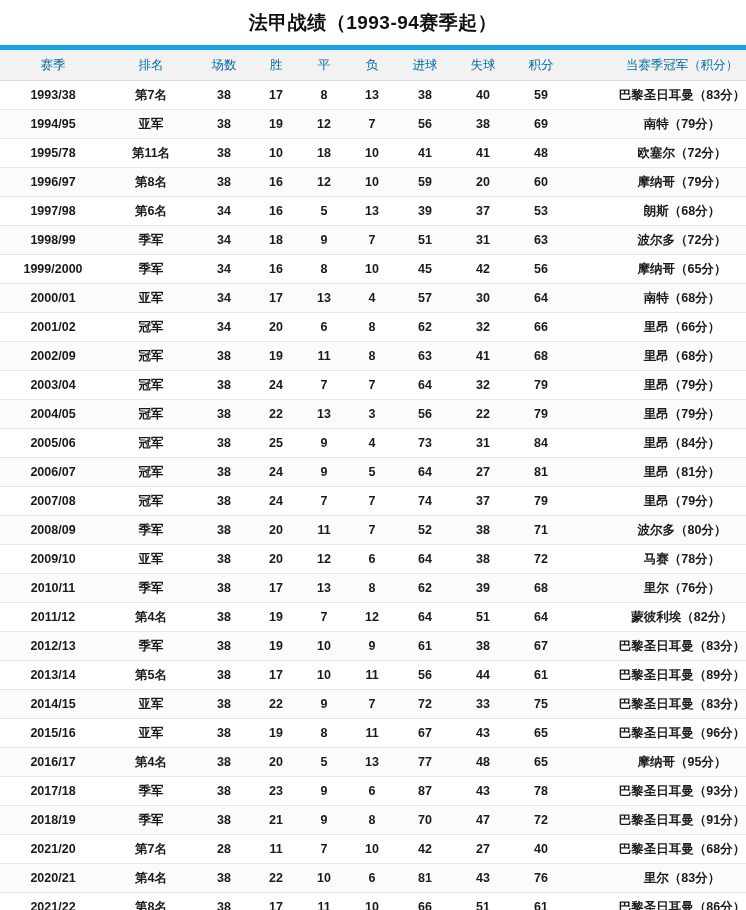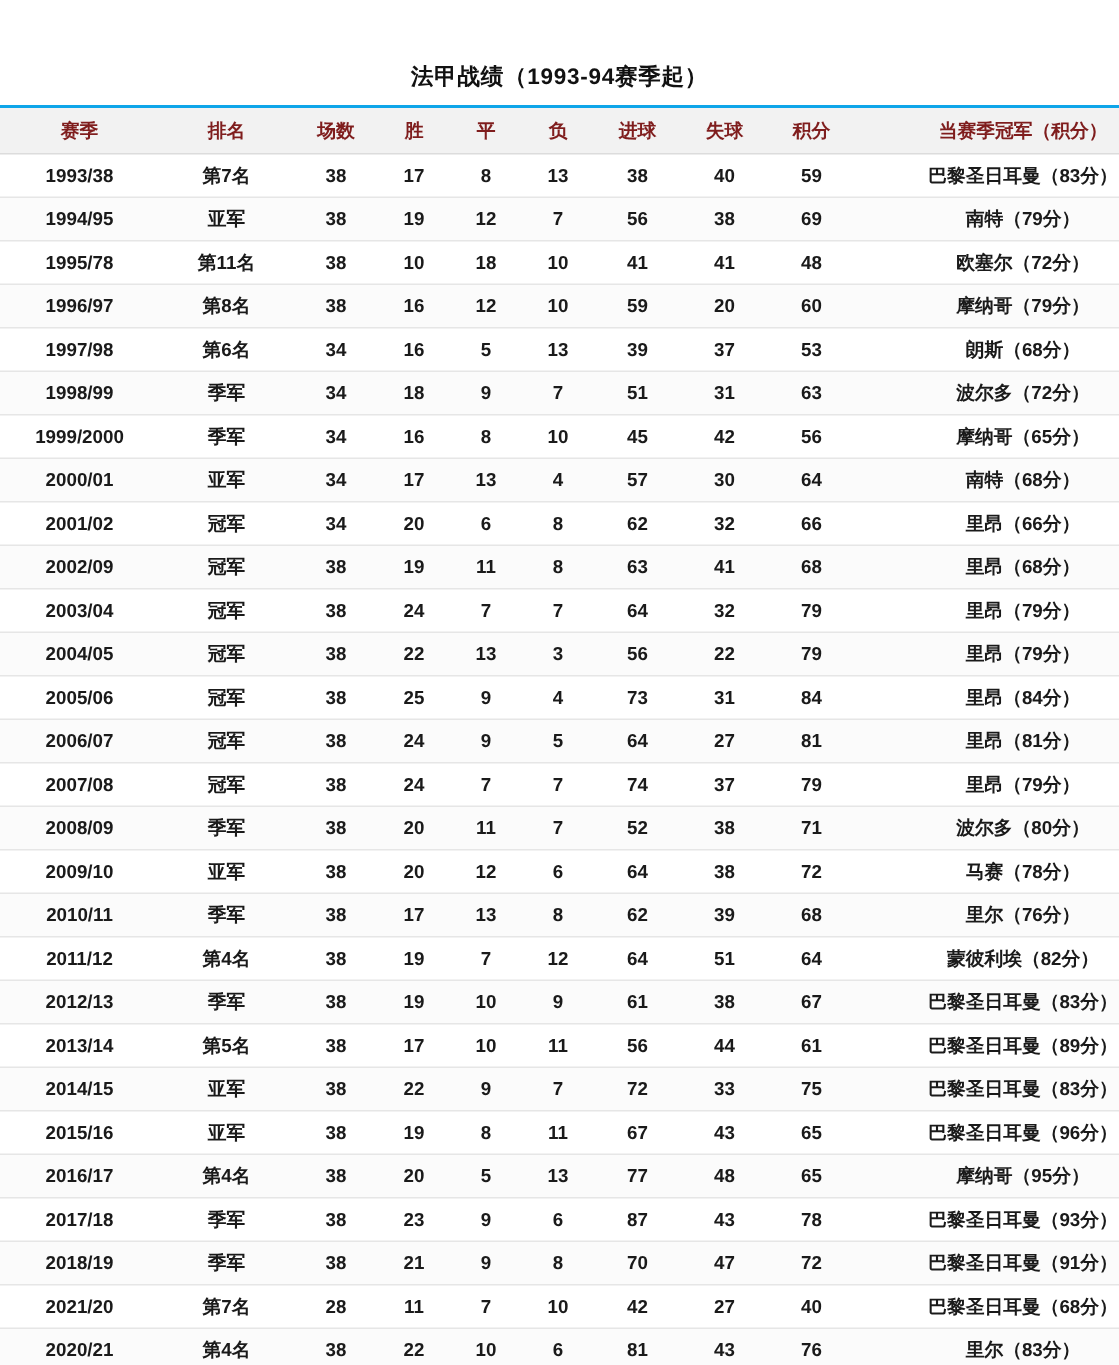--- a/index.html
+++ b/index.html
@@ -12,49 +12,48 @@
     min-height: 910px;
     font-family: "Liberation Sans", sans-serif;
     color: #1a1a1a;
   }
   .page {
     width: 746px;
     box-sizing: border-box;
   }
   .title {
     text-align: center;
-    font-size: 15px;
+    font-size: 19px;
     font-weight: bold;
     color: #111111;
     padding: 10px 0 9px 0;
     letter-spacing: 0.5px;
-    margin-top: 32px;
   }
   table.stats {
     width: 746px;
     border-collapse: collapse;
     table-layout: fixed;
     font-size: 12.5px;
   }
   table.stats th,
   table.stats td {
     text-align: center;
     vertical-align: middle;
     border-bottom: 1px solid #e6e6e6;
     padding: 0;
     height: 28px;
     white-space: nowrap;
     overflow: hidden;
   }
   table.stats thead th {
     background: #f2f2f2;
-    font-weight: bold;
-    color: #7f1d1d;
+    font-weight: normal;
+    color: #0369a1;
     border-bottom: 1px solid #dcdcdc;
-    border-top: 2px solid #0ea5e9;
+    border-top: 5px solid #0ea5e9;
     height: 30px;
   }
   table.stats tbody td {
     font-weight: bold;
     color: #1a1a1a;
   }
   table.stats tbody tr:nth-child(even) td {
     background: #fbfbfb;
   }
   col.c-season   { width: 106px; }

